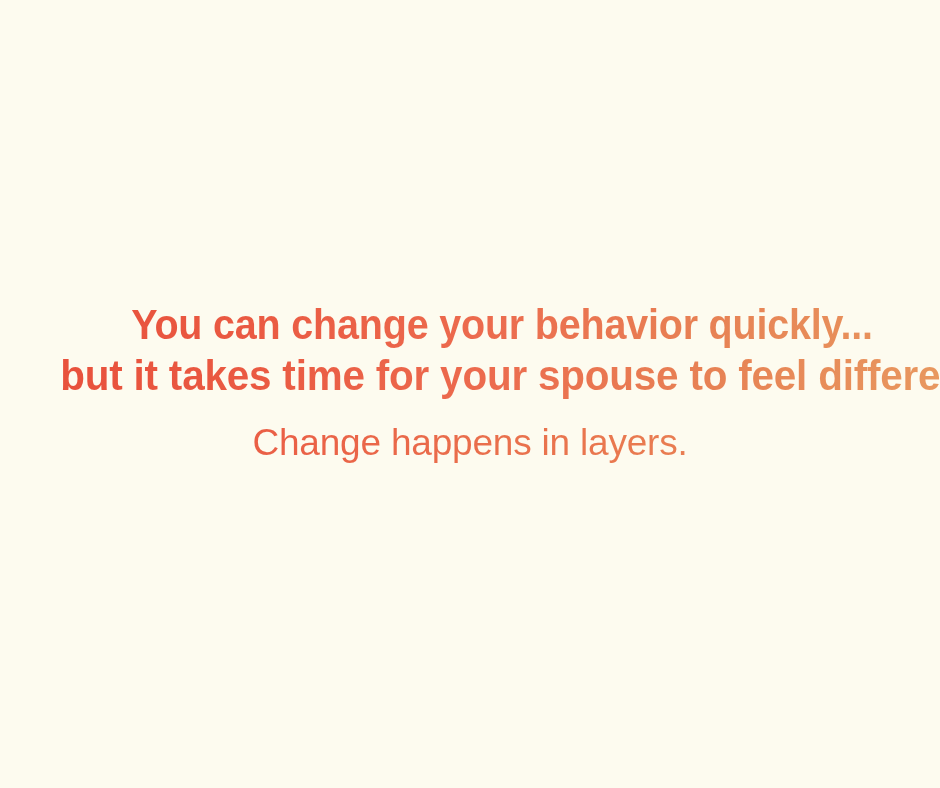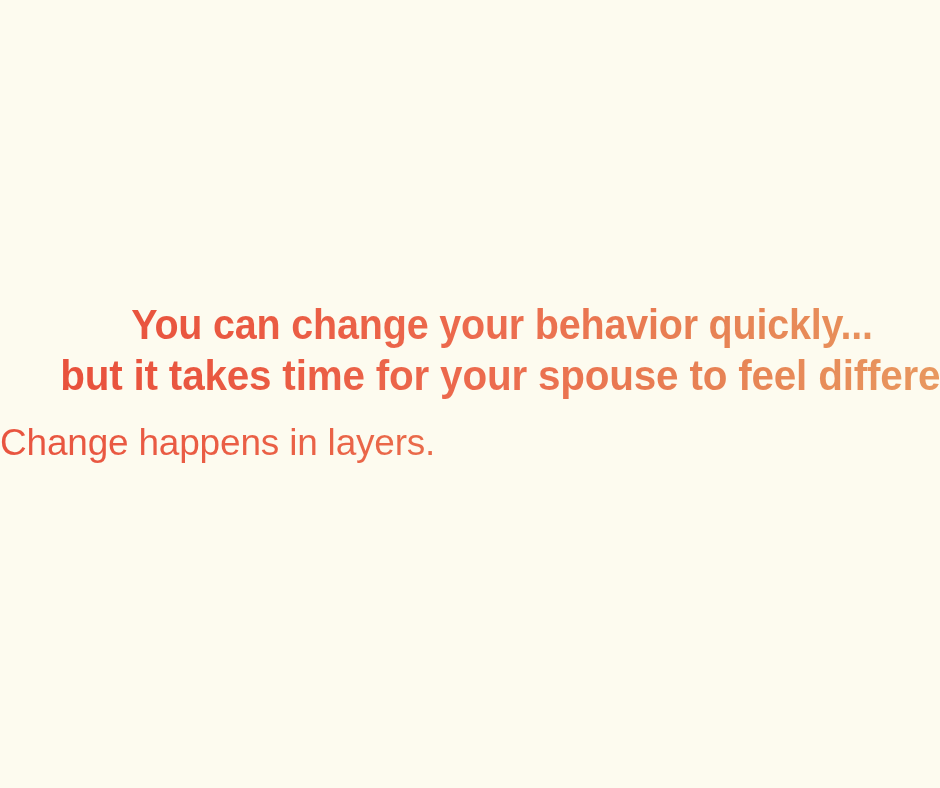--- a/index.html
+++ b/index.html
@@ -56,21 +56,21 @@
   .headline-line-2 {
     font-size: 43px;
   }
 
   
   .subtitle {
     position: absolute;
     top: 420px;
     left: 0;
     width: 940px;
-    text-align: left;
+    text-align: center;
 
     font-family: "Liberation Sans", sans-serif;
     font-weight: normal;
     font-size: 37px;
     line-height: 46px;
     letter-spacing: -0.2px;
     white-space: nowrap;
 
     background-image: linear-gradient(90deg, #e8543f 0%, #ea6046 30%, #e9784f 65%, #e7915d 100%);
     -webkit-background-clip: text;

